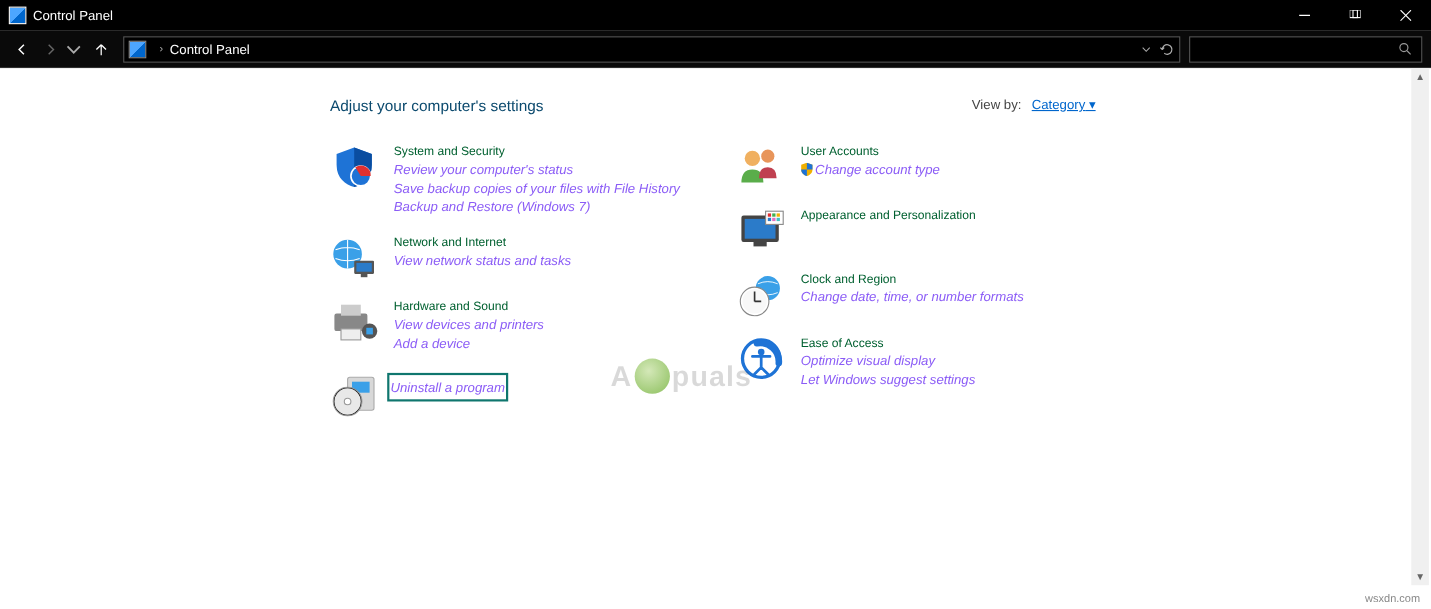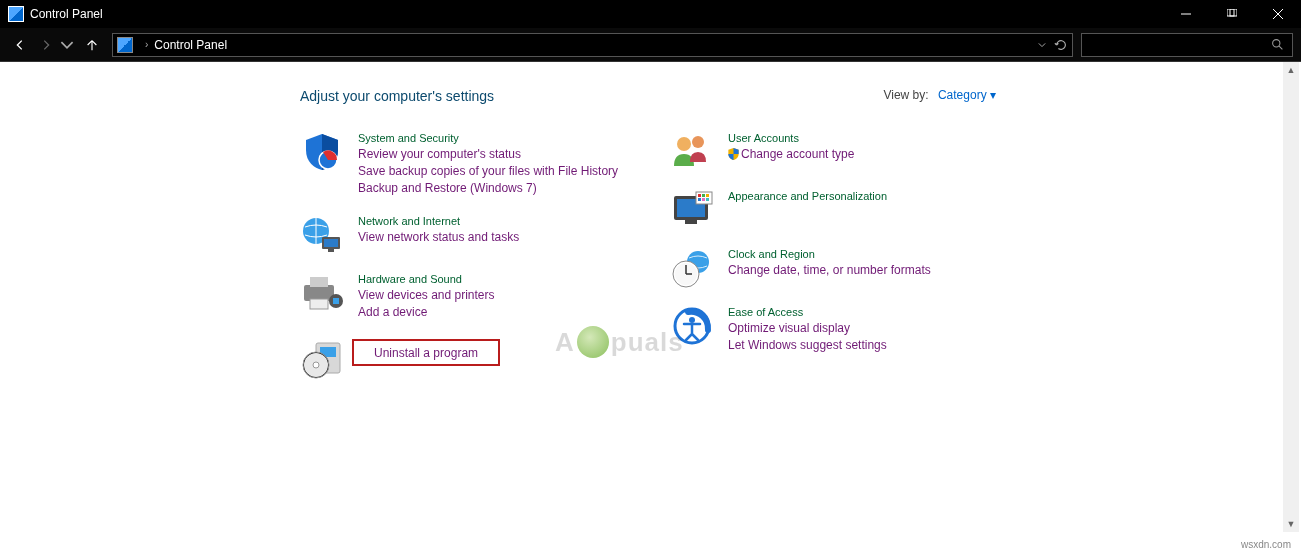--- a/index.html
+++ b/index.html
@@ -22,33 +22,33 @@
     .addr-chev { color: #aaa; font-size: 10px; margin: 0 6px; }
     .addr-text { color: #fff; font-size: 12px; }
     .addr-right { margin-left: auto; display: flex; align-items: center; gap: 8px; color: #aaa; }
     .searchbar { width: 212px; height: 24px; background: #000; border: 1px solid #555; display: flex; align-items: center; justify-content: flex-end; padding: 0 8px; }
     .searchbar svg { width: 13px; height: 13px; color: #999; }
     
     .content { position: absolute; top: 62px; left: 0; right: 0; bottom: 22px; background: #fff; padding: 26px 0 0 300px; }
     
     .heading { color: #0c4a6e; font-size: 14px; margin-bottom: 28px; }
     .viewby-row { position: absolute; top: 26px; right: 305px; font-size: 12px; color: #444; }
-    .viewby-link { color: #0066cc; margin-left: 6px; }
+    .viewby-link { color: #0066cc; margin-left: 6px; text-decoration: underline; }
     
     .columns { display: flex; gap: 40px; }
     .col { width: 330px; }
     .col2 { width: 320px; }
     
     .cat { display: flex; gap: 14px; margin-bottom: 18px; }
     .cat-icon { width: 44px; height: 40px; flex-shrink: 0; position: relative; }
     .cat-body { flex: 1; }
     .cat-title { color: #006030; font-size: 11px; margin-bottom: 2px; cursor: pointer; }
-    .cat-link { color: #701a75; font-size: 12px; line-height: 17px; display: block; cursor: pointer; }
-    
-    .highlight { border: 2px solid #b91c1c; padding: 2px 20px; display: inline-block; margin-left: -6px; }
+    .cat-link { color: #8b5cf6; font-size: 12px; line-height: 17px; display: block; cursor: pointer; font-style: italic; }
+    
+    .highlight { border: 2px solid #0f766e; padding: 2px 1px; display: inline-block; margin-left: -6px; }
     
     .scrollbar { position: absolute; right: 2px; top: 62px; bottom: 22px; width: 16px; background: #f0f0f0; }
     .scrollbtn { height: 16px; display: flex; align-items: center; justify-content: center; color: #666; font-size: 9px; cursor: pointer; }
     
     .footer-url { position: absolute; bottom: 4px; right: 10px; font-size: 10px; color: #888; }
     
     .watermark { position: absolute; top: 264px; left: 555px; font-size: 26px; font-weight: 600; color: rgba(0,0,0,0.15); letter-spacing: 1px; pointer-events: none; display: flex; align-items: center; }
     .watermark-icon { width: 32px; height: 32px; border-radius: 50%; background: radial-gradient(circle at 40% 35%, #d4e8b8, #8bbf5c); margin: 0 2px; position: relative; }
     
     

